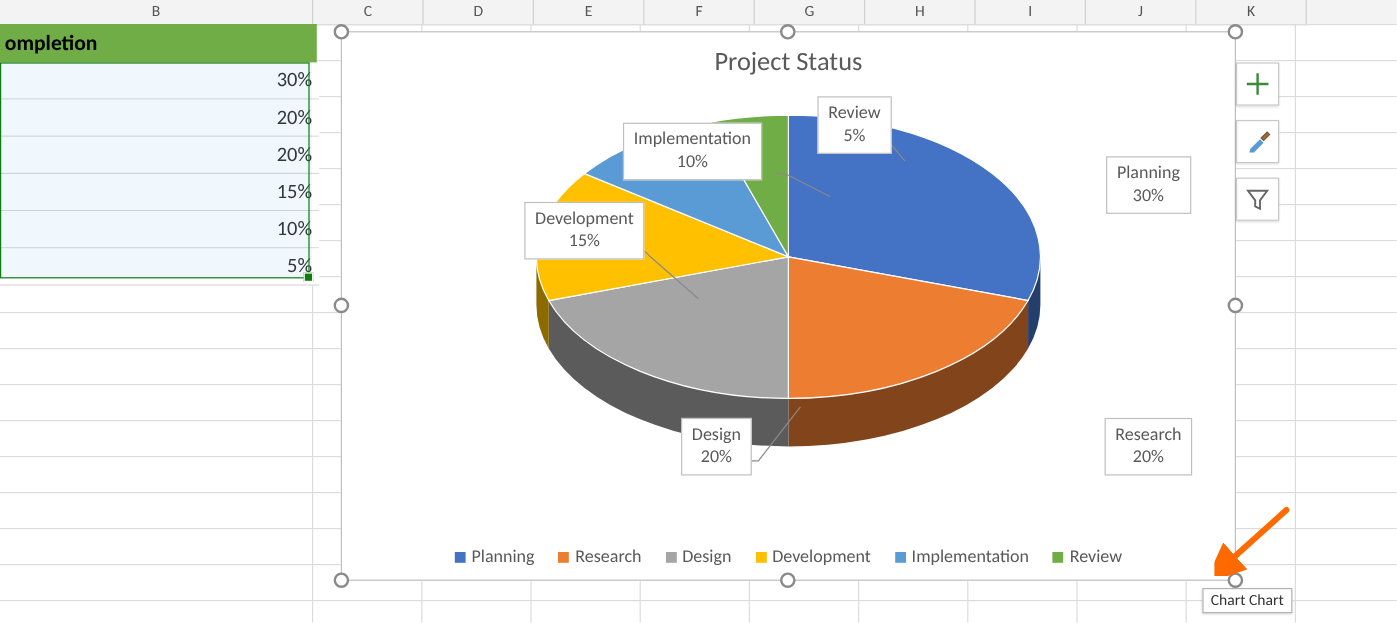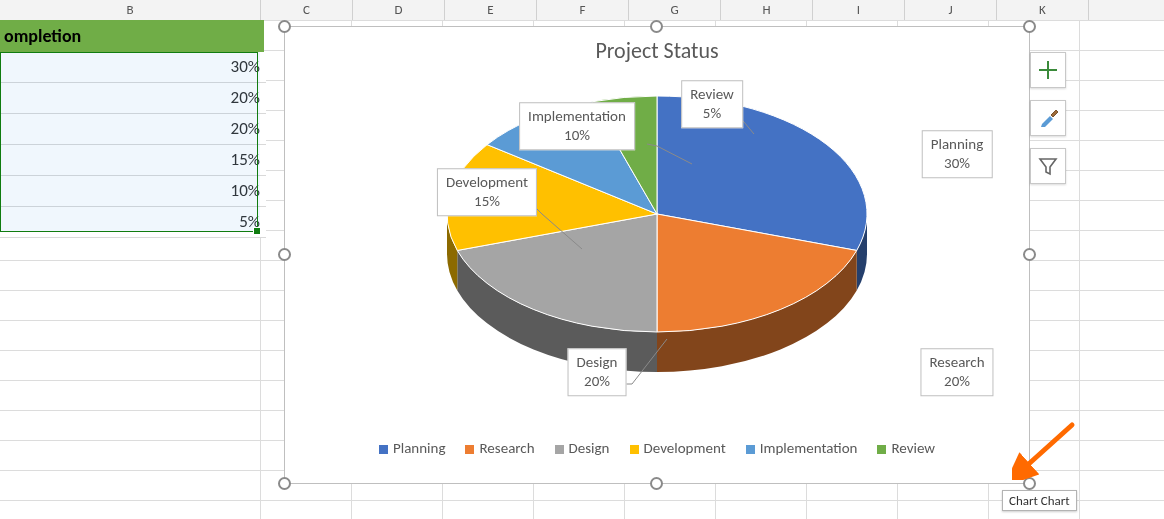--- a/index.html
+++ b/index.html
@@ -175,21 +175,21 @@
     color: #595959;
     text-align: center;
     line-height: 1.25;
     padding: 4px 8px;
     white-space: nowrap;
   }
 
   
   .legend {
     position: absolute;
-    bottom: 26px;
+    bottom: 10px;
     left: 0;
     width: 100%;
     text-align: center;
     font-size: 15px;
     color: #595959;
   }
   .legend .lg {
     display: inline-block;
     margin: 0 10px;
   }

